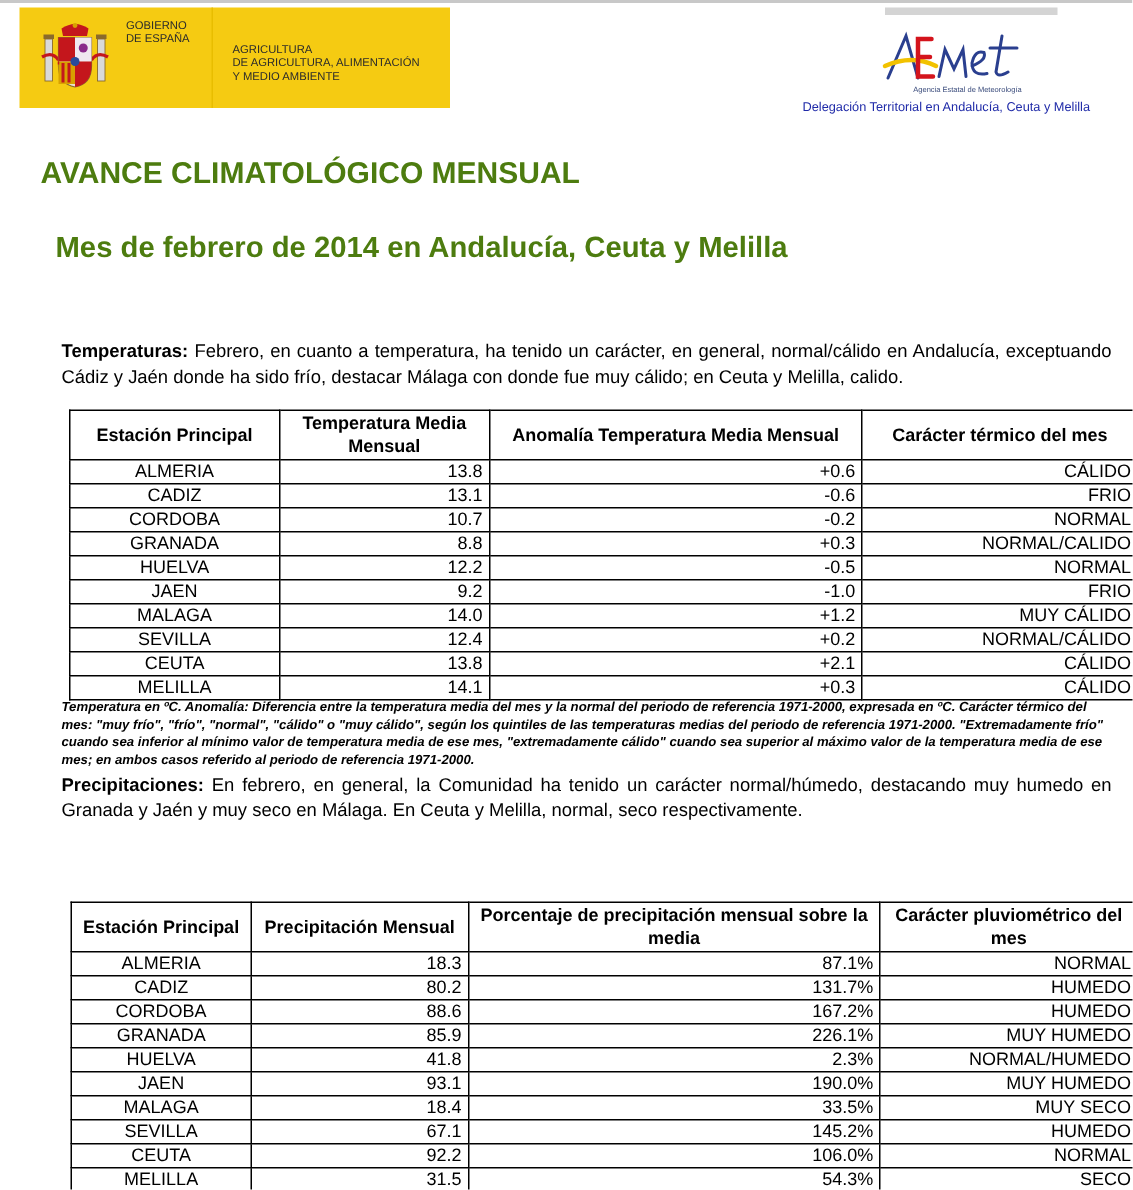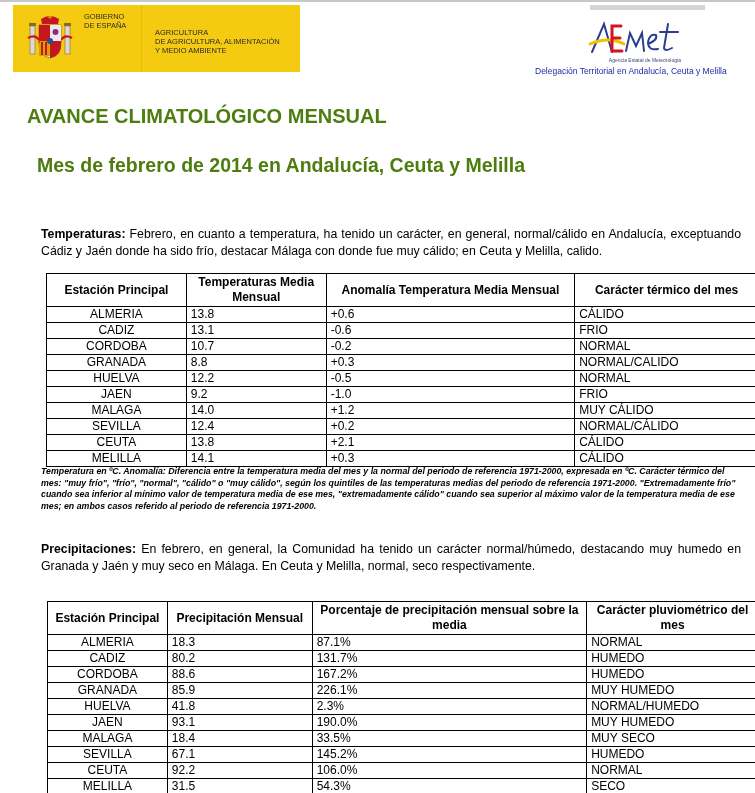--- a/index.html
+++ b/index.html
@@ -14,25 +14,25 @@
   .min-text { position: absolute; left: 155px; top: 28px; font-size: 7.5px; line-height: 9px; color: #2b2b2b; }
   .aemet-logo { position: absolute; left: 588px; top: 18px; width: 110px; height: 42px; }
   .aemet-sub { position: absolute; left: 590px; top: 57px; font-size: 5px; color: #3b4c7c; width: 110px; text-align: center; }
   .delegacion { position: absolute; left: 535px; top: 66px; font-size: 8.5px; color: #1f2aa8; }
   .title { position: absolute; left: 0; width: 755px; color: #4d7c0f; font-weight: bold; }
   .title.t1 { top: 105px; font-size: 20px; left: 27px; width: 600px; }
   .title.t2 { top: 154px; font-size: 19.5px; left: 37px; width: 730px; }
   .para { position: absolute; left: 41px; width: 700px; font-size: 12.3px; line-height: 17px; text-align: justify; }
   .para b { font-weight: bold; }
   .para.p1 { top: 212px; margin-top: 14px; }
-  .para.p2 { top: 541px; }
+  .para.p2 { top: 515px; }
   table { position: absolute; border-collapse: collapse; font-size: 12px; margin-left: 14px; }
   td, th { border: 1px solid #000; padding: 0 4px; height: 15px; line-height: 15px; }
   th { font-weight: bold; text-align: center; line-height: 15px; padding-top: 1px; padding-bottom: 1px; }
-  td.c { text-align: left; }
+  td.c { text-align: right; }
   td.l { text-align: center; }
   tbody td { border-top: 1px solid #000; border-bottom: 1px solid #000; }
   table.t-temp { left: 32px; top: 273px; width: 713px; }
   table.t-prec { left: 33px; top: 601px; width: 712px; }
   .note { position: absolute; left: 41px; top: 466px; width: 700px; font-size: 8.8px; line-height: 11.5px; font-style: italic; font-weight: bold; }
 </style>
 </head>
 <body>
 
 <div class="topline"></div>
@@ -89,21 +89,21 @@
 <table class="t-temp">
   <colgroup>
       <col style="width:140px">
       <col style="width:140px">
       <col style="width:249px">
       <col style="width:184px">
     </colgroup>
   <thead>
     <tr>
       <th>Estación Principal</th>
-      <th>Temperaturas Media Mensual</th>
+      <th>Temperatura Media Mensual</th>
       <th>Anomalía Temperatura Media Mensual</th>
       <th>Carácter térmico del mes</th>
     </tr>
   </thead>
   <tbody>
     <tr>
         <td class="l">ALMERIA</td>
         <td class="c">13.8</td>
         <td class="c">+0.6</td>
         <td class="c">CÁLIDO</td>

